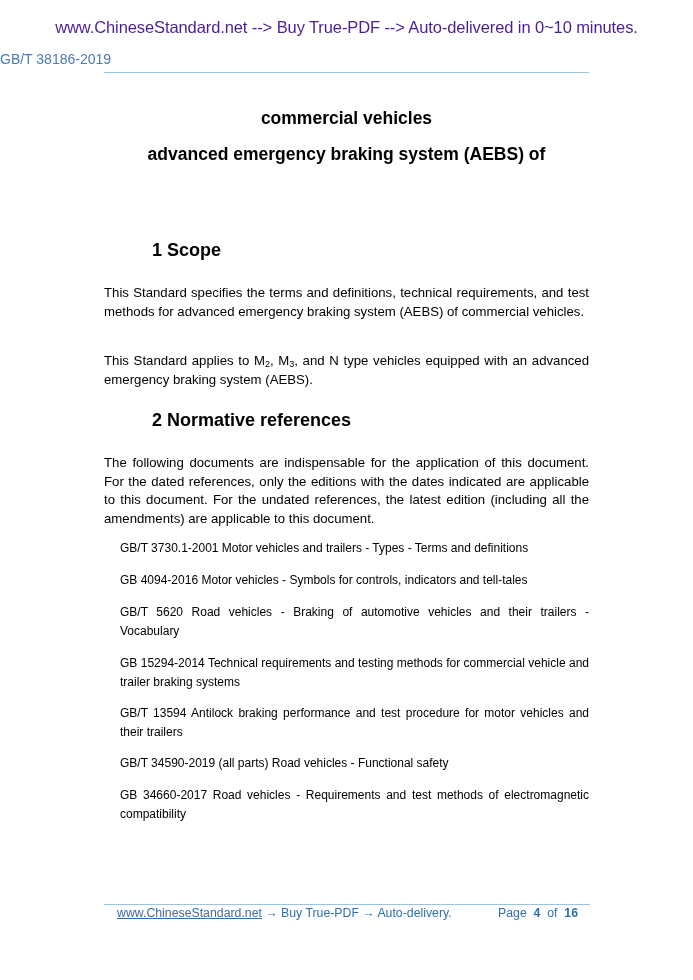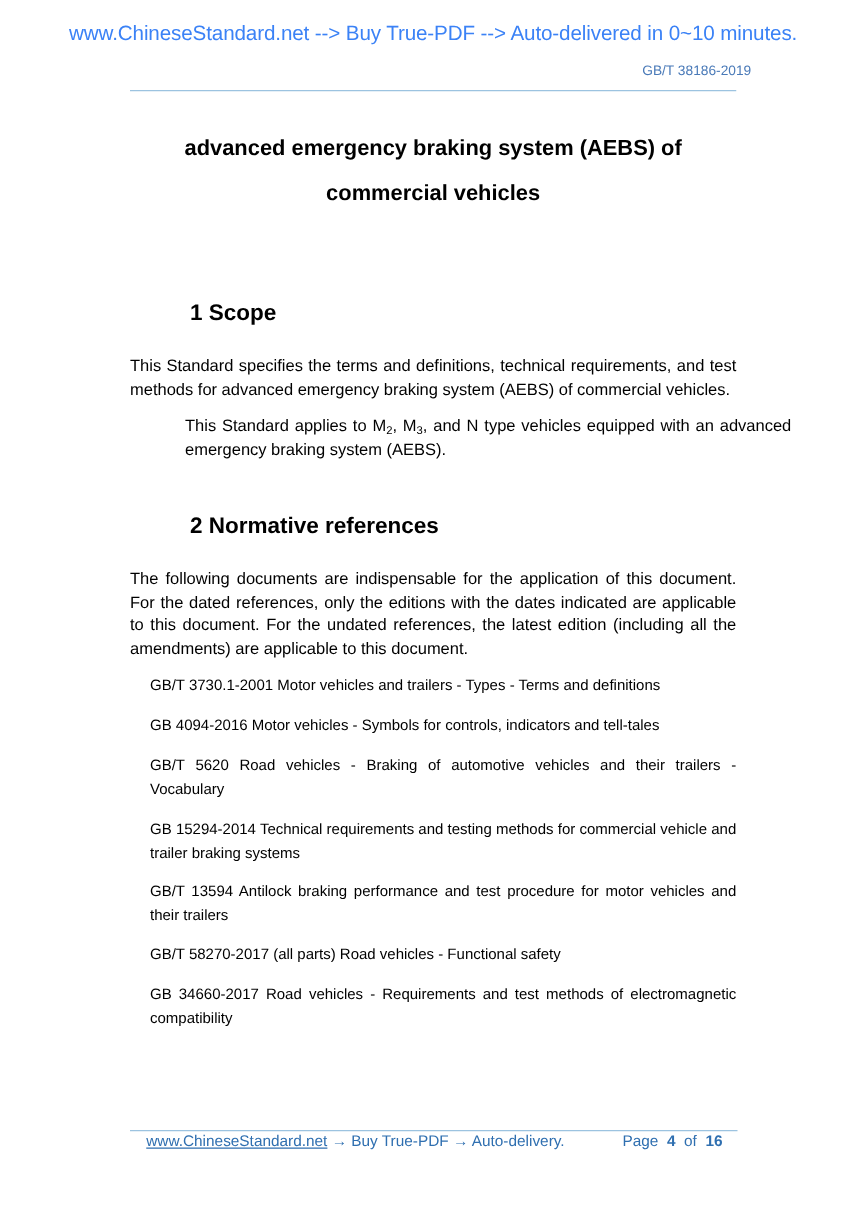--- a/index.html
+++ b/index.html
@@ -15,30 +15,30 @@
     font-family: "Liberation Sans", sans-serif;
     color: #000000;
   }
   .promo-banner {
     position: absolute;
     top: 18px;
     left: 0;
     width: 693px;
     text-align: center;
     font-size: 16.5px;
-    color: #3b82f6;
+    color: #4c1d95;
     letter-spacing: -0.1px;
   }
   .doc-code {
     position: absolute;
     top: 51px;
     left: 0;
     width: 601px;
-    text-align: right;
-    font-size: 11px;
+    text-align: left;
+    font-size: 14px;
     color: #4a7ab8;
   }
   .header-rule {
     position: absolute;
     top: 72px;
     left: 104px;
     width: 485px;
     height: 1px;
     background: #9cc3e0;
   }
@@ -113,40 +113,40 @@
 </style>
 </head>
 <body>
 
 <div class="promo-banner">www.ChineseStandard.net --&gt; Buy True-PDF --&gt; Auto-delivered in 0~10 minutes.</div>
 
 <div class="doc-code">GB/T 38186-2019</div>
 <div class="header-rule"></div>
 
 <div class="doc-title">
+  <div>commercial vehicles</div>
   <div>advanced emergency braking system (AEBS) of</div>
-  <div>commercial vehicles</div>
 </div>
 
 <div class="section-heading" style="top:240px;">1 Scope</div>
 
 <div class="para" style="top:284px;">This Standard specifies the terms and definitions, technical requirements, and test methods for advanced emergency braking system (AEBS) of commercial vehicles.</div>
 
-<div class="para" style="top:332px;margin-left:44px;"><span>This Standard applies to M</span><sub>2</sub><span>, M</span><sub>3</sub><span>, and N type vehicles equipped with an advanced emergency braking system (AEBS).</span></div>
+<div class="para" style="top:352px;"><span>This Standard applies to M</span><sub>2</sub><span>, M</span><sub>3</sub><span>, and N type vehicles equipped with an advanced emergency braking system (AEBS).</span></div>
 
 <div class="section-heading" style="top:410px;">2 Normative references</div>
 
 <div class="para" style="top:454px;">The following documents are indispensable for the application of this document. For the dated references, only the editions with the dates indicated are applicable to this document. For the undated references, the latest edition (including all the amendments) are applicable to this document.</div>
 
 <div class="ref-item" style="top:539px;">GB/T 3730.1-2001 Motor vehicles and trailers - Types - Terms and definitions</div>
 <div class="ref-item" style="top:571px;">GB 4094-2016 Motor vehicles - Symbols for controls, indicators and tell-tales</div>
 <div class="ref-item" style="top:603px;">GB/T 5620 Road vehicles - Braking of automotive vehicles and their trailers - Vocabulary</div>
 <div class="ref-item" style="top:654px;">GB 15294-2014 Technical requirements and testing methods for commercial vehicle and trailer braking systems</div>
 <div class="ref-item" style="top:704px;">GB/T 13594 Antilock braking performance and test procedure for motor vehicles and their trailers</div>
-<div class="ref-item" style="top:754px;">GB/T 58270-2017 (all parts) Road vehicles - Functional safety</div>
+<div class="ref-item" style="top:754px;">GB/T 34590-2019 (all parts) Road vehicles - Functional safety</div>
 <div class="ref-item" style="top:786px;">GB 34660-2017 Road vehicles - Requirements and test methods of electromagnetic compatibility</div>
 
 <div class="footer-rule"></div>
 <div class="footer">
   <span class="footer-link">www.ChineseStandard.net</span><span> → Buy True-PDF → Auto-delivery.</span>
   <span class="footer-page">
     <span>Page</span>&nbsp;
     <b>4</b>&nbsp;
     <span>of</span>&nbsp;
     <b>16</b>

